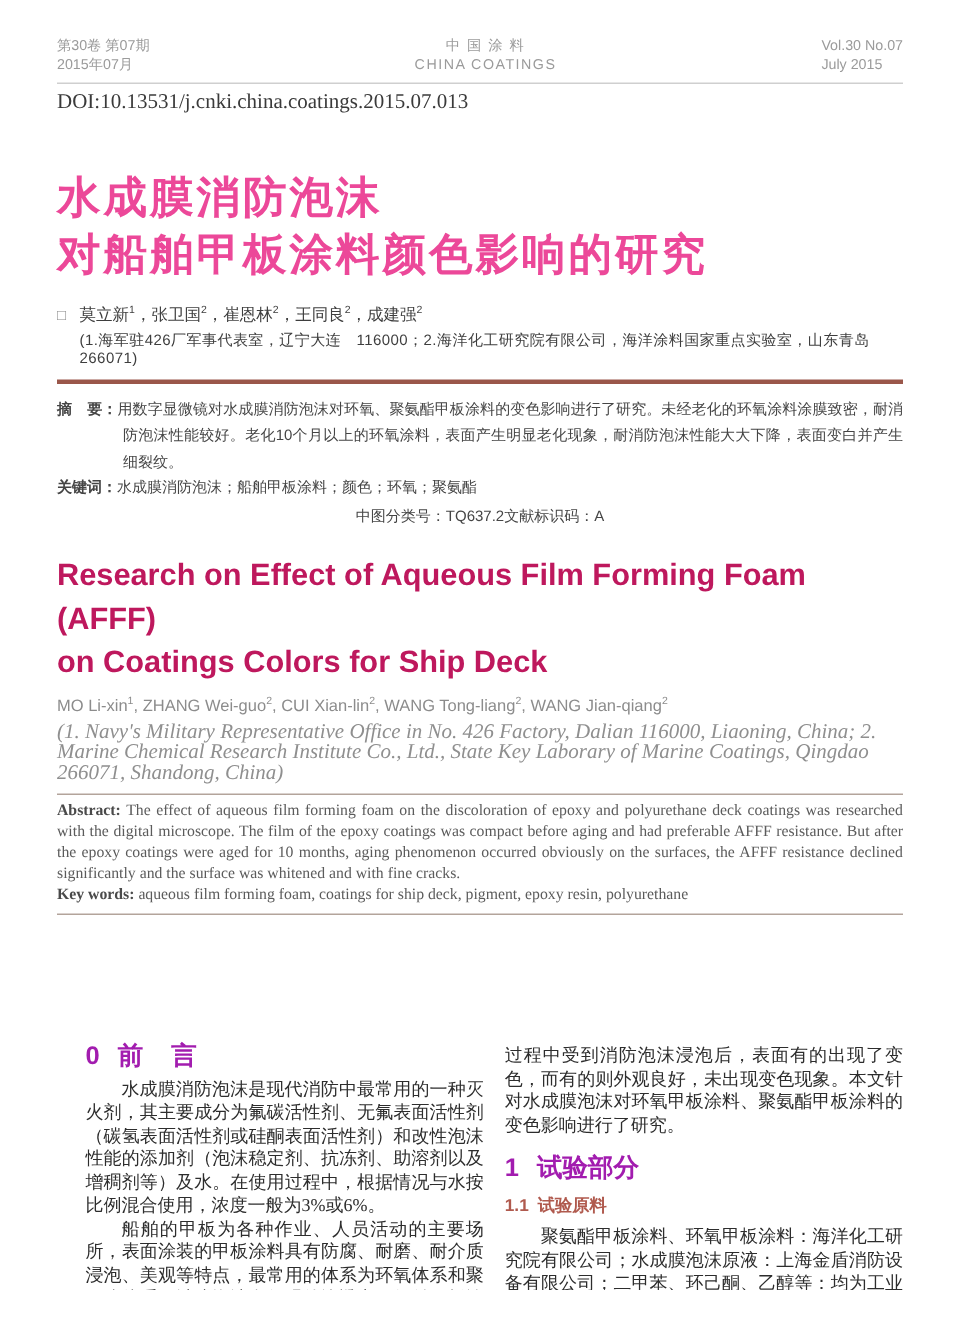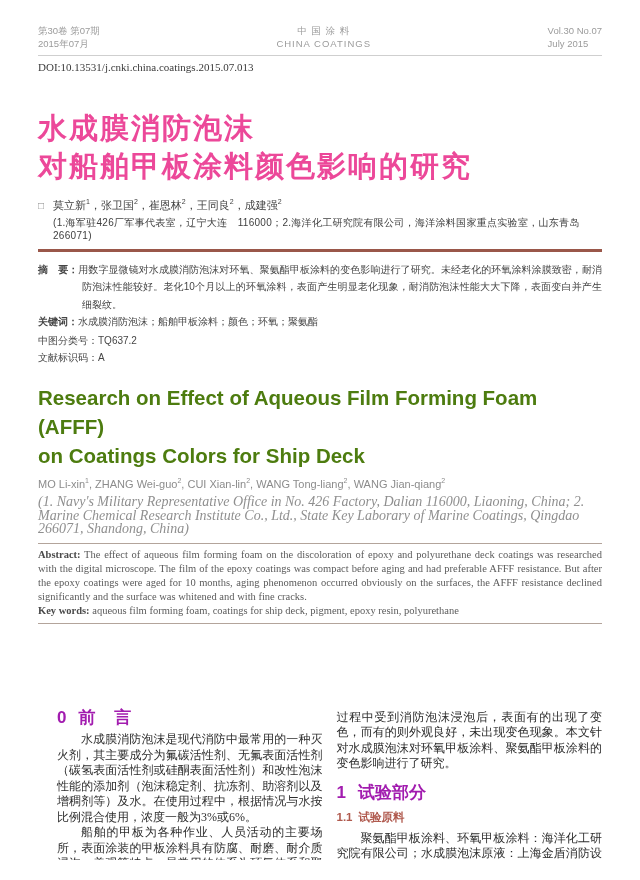--- a/index.html
+++ b/index.html
@@ -7,36 +7,36 @@
     position:relative;width:640px;height:860px;box-sizing:border-box;
     padding:24px 38px 0 38px;background:#ffffff;overflow:hidden;
     font-family:"Liberation Sans","DejaVu Sans",sans-serif;color:#333;
   }
   
   .jhead{display:flex;justify-content:space-between;font-size:9.5px;line-height:13px;
     color:#9b9b9b;padding-bottom:5px;border-bottom:1px solid #cfcfcf;}
   .jhead .col{white-space:pre-line;}
   .jhead .c{text-align:center;letter-spacing:1px;}
   .jhead .r{text-align:left;}
-  .doi{font-family:"Liberation Serif","DejaVu Serif",serif;font-size:11px;color:#3a3a3a;margin-top:5px;}
+  .doi{font-family:"Liberation Serif","DejaVu Serif",serif;font-size:14px;color:#3a3a3a;margin-top:5px;}
   
   .title-cn{margin-top:36px;color:#ec4899;font-weight:bold;font-size:29px;line-height:38px;letter-spacing:2px;}
   
   .byline-cn{margin-top:13px;font-size:11px;color:#3e3e3e;}
   .byline-cn .marker{color:#8a8a8a;margin-right:9px;font-size:10px;}
   .byline-cn sup{font-size:7px;}
   .affil-cn{margin-top:3px;font-size:10px;color:#3e3e3e;padding-left:15px;letter-spacing:0.3px;}
   .rule-dark{height:2.5px;background:#9a574a;margin-top:8px;}
   
   .meta-cn{margin-top:9px;font-size:10px;line-height:17.5px;color:#454545;}
   .meta-cn .hang{padding-left:44px;text-indent:-44px;text-align:justify;}
   .meta-cn .lbl{font-weight:bold;}
-  .clc-row{display:flex;justify-content:center;margin-top:1px;flex-direction:column;}
+  .clc-row{display:flex;justify-content:center;margin-top:1px;}
   
-  .title-en{margin-top:16px;color:#4d7c0f;font-weight:bold;font-size:20.5px;line-height:29px;}
+  .title-en{margin-top:16px;color:#be185d;font-weight:bold;font-size:20.5px;line-height:29px;}
   .byline-en{margin-top:8px;font-size:11px;color:#8c8c8c;}
   .byline-en sup{font-size:7px;}
   .affil-en{margin-top:5px;font-family:"Liberation Serif","DejaVu Serif",serif;font-style:italic;
     font-size:14px;line-height:13.5px;color:#8f8f8f;}
   
   .meta-en{margin-top:7px;border-top:1.5px solid #b3a49b;border-bottom:1.5px solid #b3a49b;
     padding:4px 0 5px 0;font-family:"Liberation Serif","DejaVu Serif",serif;
     font-size:10.5px;line-height:14px;color:#5b5b5b;text-align:justify;}
   .meta-en .lbl{font-weight:bold;color:#4a4a4a;}
   

